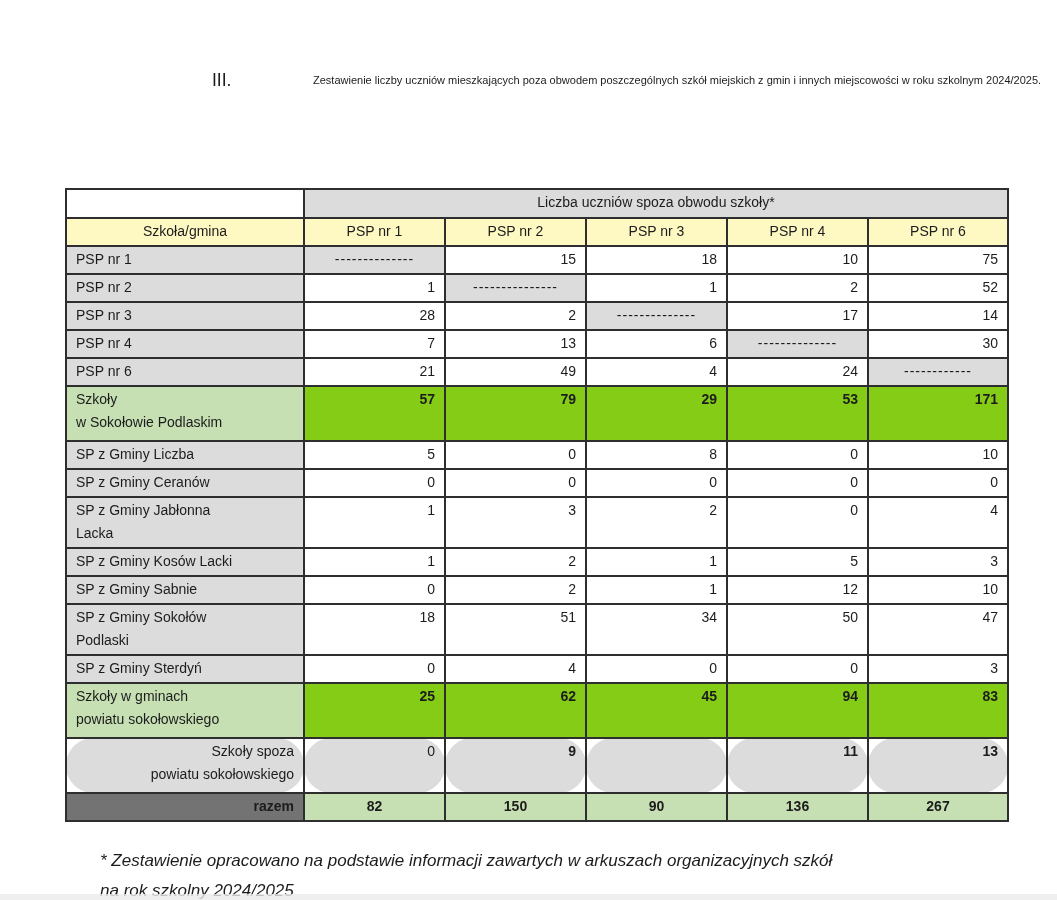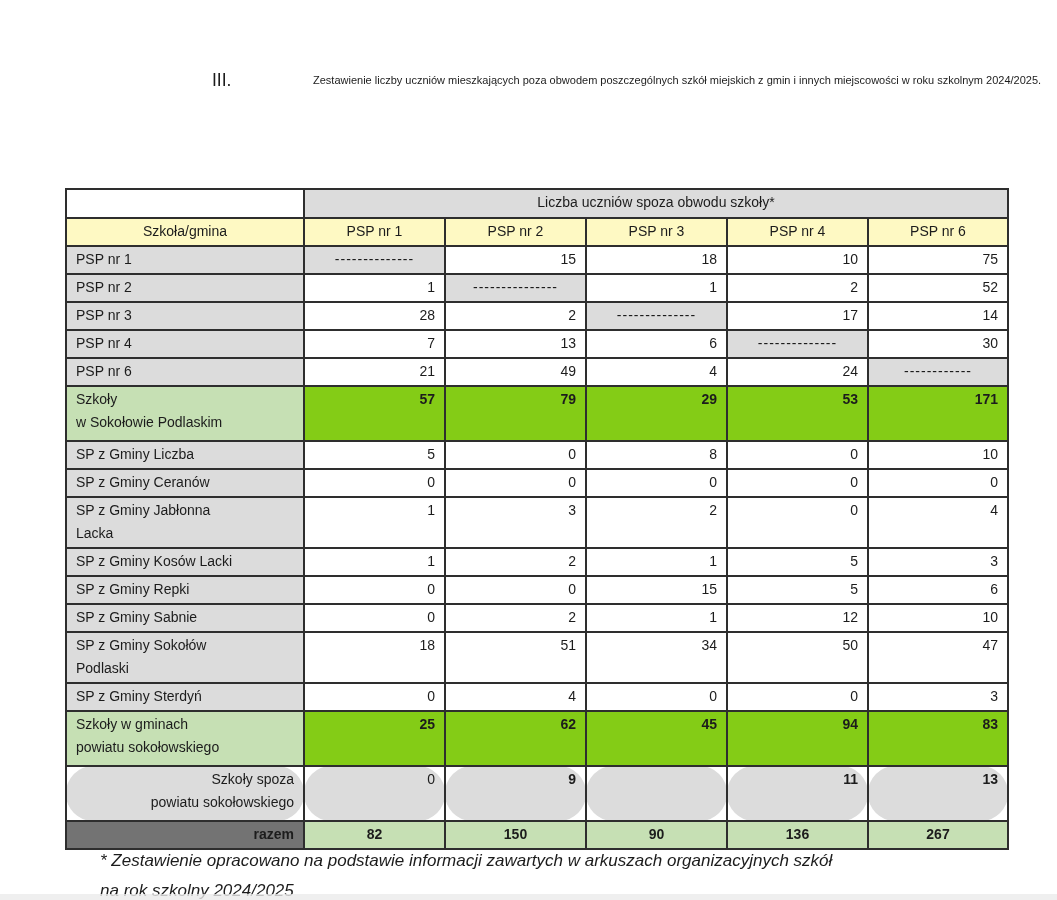--- a/index.html
+++ b/index.html
@@ -182,30 +182,20 @@
           <div>SP z Gminy Kosów Lacki</div>
         </td>
         <td class="val"><span>1</span></td>
         <td class="val"><span>2</span></td>
         <td class="val"><span>1</span></td>
         <td class="val"><span>5</span></td>
         <td class="val"><span>3</span></td>
       </tr>
       <tr class="row-plain">
         <td class="lbl">
-          <div>SP z Gminy Repki</div>
-        </td>
-        <td class="val"><span>0</span></td>
-        <td class="val"><span>0</span></td>
-        <td class="val"><span>15</span></td>
-        <td class="val"><span>5</span></td>
-        <td class="val"><span>6</span></td>
-      </tr>
-      <tr class="row-plain">
-        <td class="lbl">
           <div>SP z Gminy Sabnie</div>
         </td>
         <td class="val"><span>0</span></td>
         <td class="val"><span>2</span></td>
         <td class="val"><span>1</span></td>
         <td class="val"><span>12</span></td>
         <td class="val"><span>10</span></td>
       </tr>
       <tr class="row-plain tall">
         <td class="lbl">

